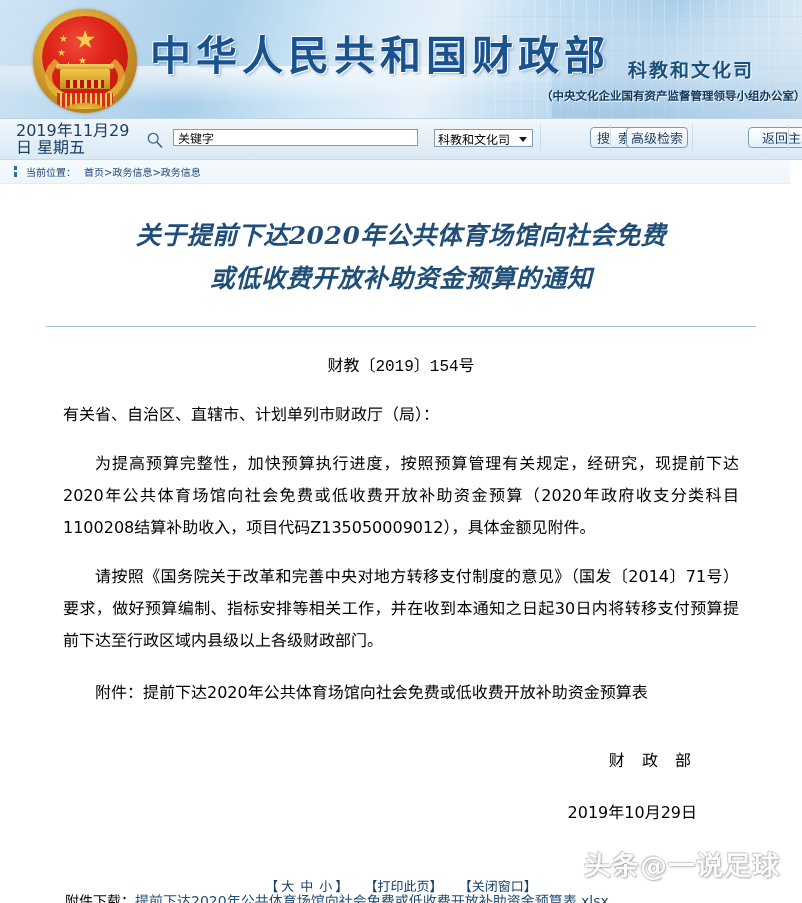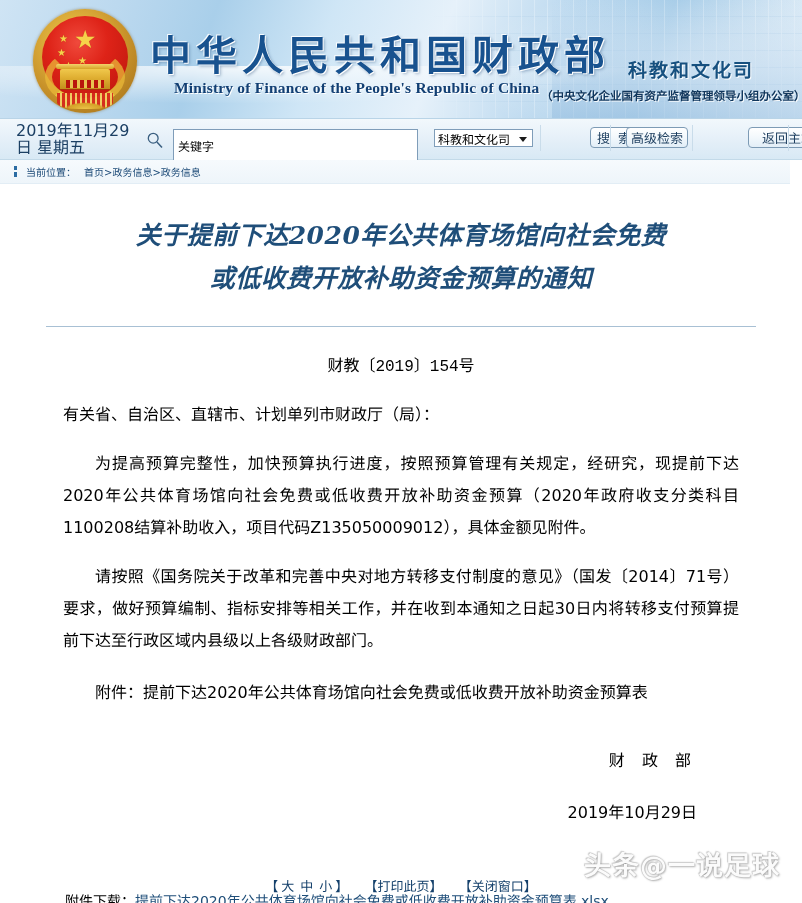--- a/index.html
+++ b/index.html
@@ -189,21 +189,21 @@
   }
   .sb-searchicon {
     position: absolute;
     left: 146px; top: 12px;
     width: 18px; height: 18px;
   }
   .sb-input {
     position: absolute;
     left: 173px; top: 10px;
     width: 245px; height: 17px;
-    padding: 15px 4px;
+    padding: 0 4px;
     box-sizing: border-box;
     border: 1px solid #7f9db9;
     background: #fff;
     font-family: "DejaVu Sans", sans-serif;
     font-size: 12px;
     color: #000;
     outline: none;
   }
   .sb-select {
     position: absolute;
@@ -410,21 +410,20 @@
     <span class="emblem-star star-big">★</span>
     <span class="emblem-star star-s1">★</span>
     <span class="emblem-star star-s2">★</span>
     <span class="emblem-star star-s3">★</span>
     <span class="emblem-star star-s4">★</span>
     <div class="emblem-gate"></div>
     <div class="emblem-drape"></div>
   </div>
 
   <div class="ministry-cn">中华人民共和国财政部</div>
-  <div class="ministry-en">Ministry of Finance of the People's Republic of China</div>
   <div class="dept-cn">科教和文化司</div>
   <div class="dept-sub">（中央文化企业国有资产监督管理领导小组办公室）</div>
 </div>
 
 <div class="searchbar">
   <div class="sb-date">2019年11月29日 星期五</div>
 
   <svg class="sb-searchicon" viewBox="0 0 18 18">
     <circle cx="7.2" cy="7.2" r="4.9" fill="none" stroke="#3a5f80" stroke-width="1.3"></circle>
     <line x1="10.9" y1="10.9" x2="16" y2="16.4" stroke="#3a5f80" stroke-width="1.5"></line>

